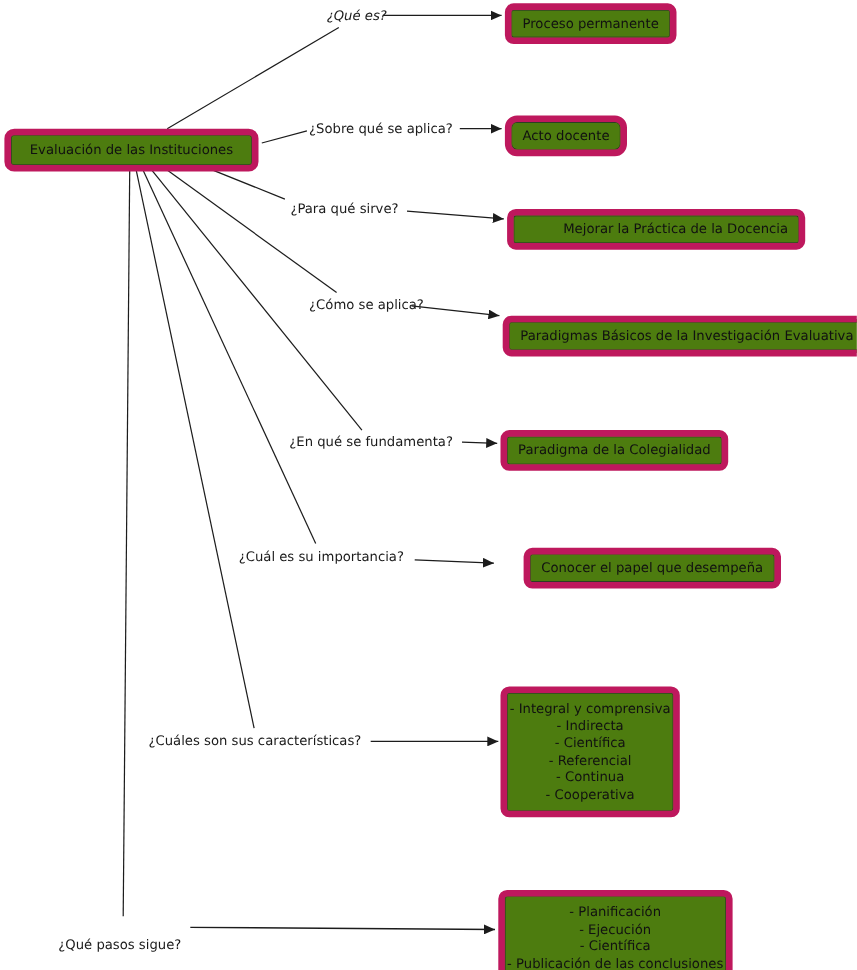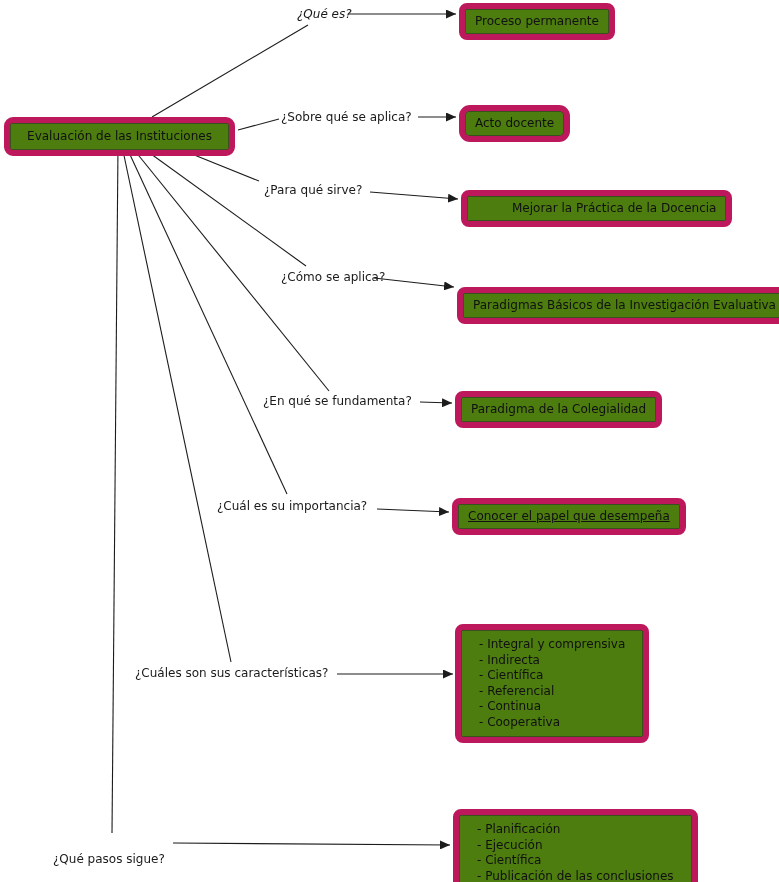--- a/index.html
+++ b/index.html
@@ -34,22 +34,22 @@
     line-height: 15px;
     white-space: nowrap;
     text-align: center;
     box-shadow: 0 0 0 0.5px #23282d inset;
   }
   .node.root {
     padding: 6px 15px;
     border-radius: 9px;
   }
   .node.list {
-    text-align: left;
-    padding: 7px 18px;
+    text-align: center;
+    padding: 7px 2px;
     line-height: 15.5px;
   }
   .node .line {
     white-space: nowrap;
   }
   .question {
     position: absolute;
     line-height: 16px;
     white-space: nowrap;
     color: #1a1a1a;
@@ -100,21 +100,21 @@
   <div class="node" style="left:459px; top:3px;   min-width:149px;">Proceso permanente</div>
 
   <div class="node" style="left:459px; top:105px; min-width:99px;border-radius:11px;">Acto docente</div>
 
   <div class="node" style="left:461px; top:190px; min-width:220px;padding-left:45px;">Mejorar la Práctica de la Docencia</div>
 
   <div class="node" style="left:457px; top:287px; min-width:318px;">Paradigmas Básicos de la Investigación Evaluativa</div>
 
   <div class="node" style="left:455px; top:391px; min-width:191px;">Paradigma de la Colegialidad</div>
 
-  <div class="node" style="left:452px; top:498px; min-width:221px;text-decoration:underline;">Conocer el papel que desempeña</div>
+  <div class="node" style="left:476px; top:498px; min-width:221px;">Conocer el papel que desempeña</div>
 
   <div class="node list" style="left:455px; top:624px; min-width:163px;">
     <div class="line">- Integral y comprensiva</div>
     <div class="line">- Indirecta</div>
     <div class="line">- Científica</div>
     <div class="line">- Referencial</div>
     <div class="line">- Continua</div>
     <div class="line">- Cooperativa</div>
   </div>
 

